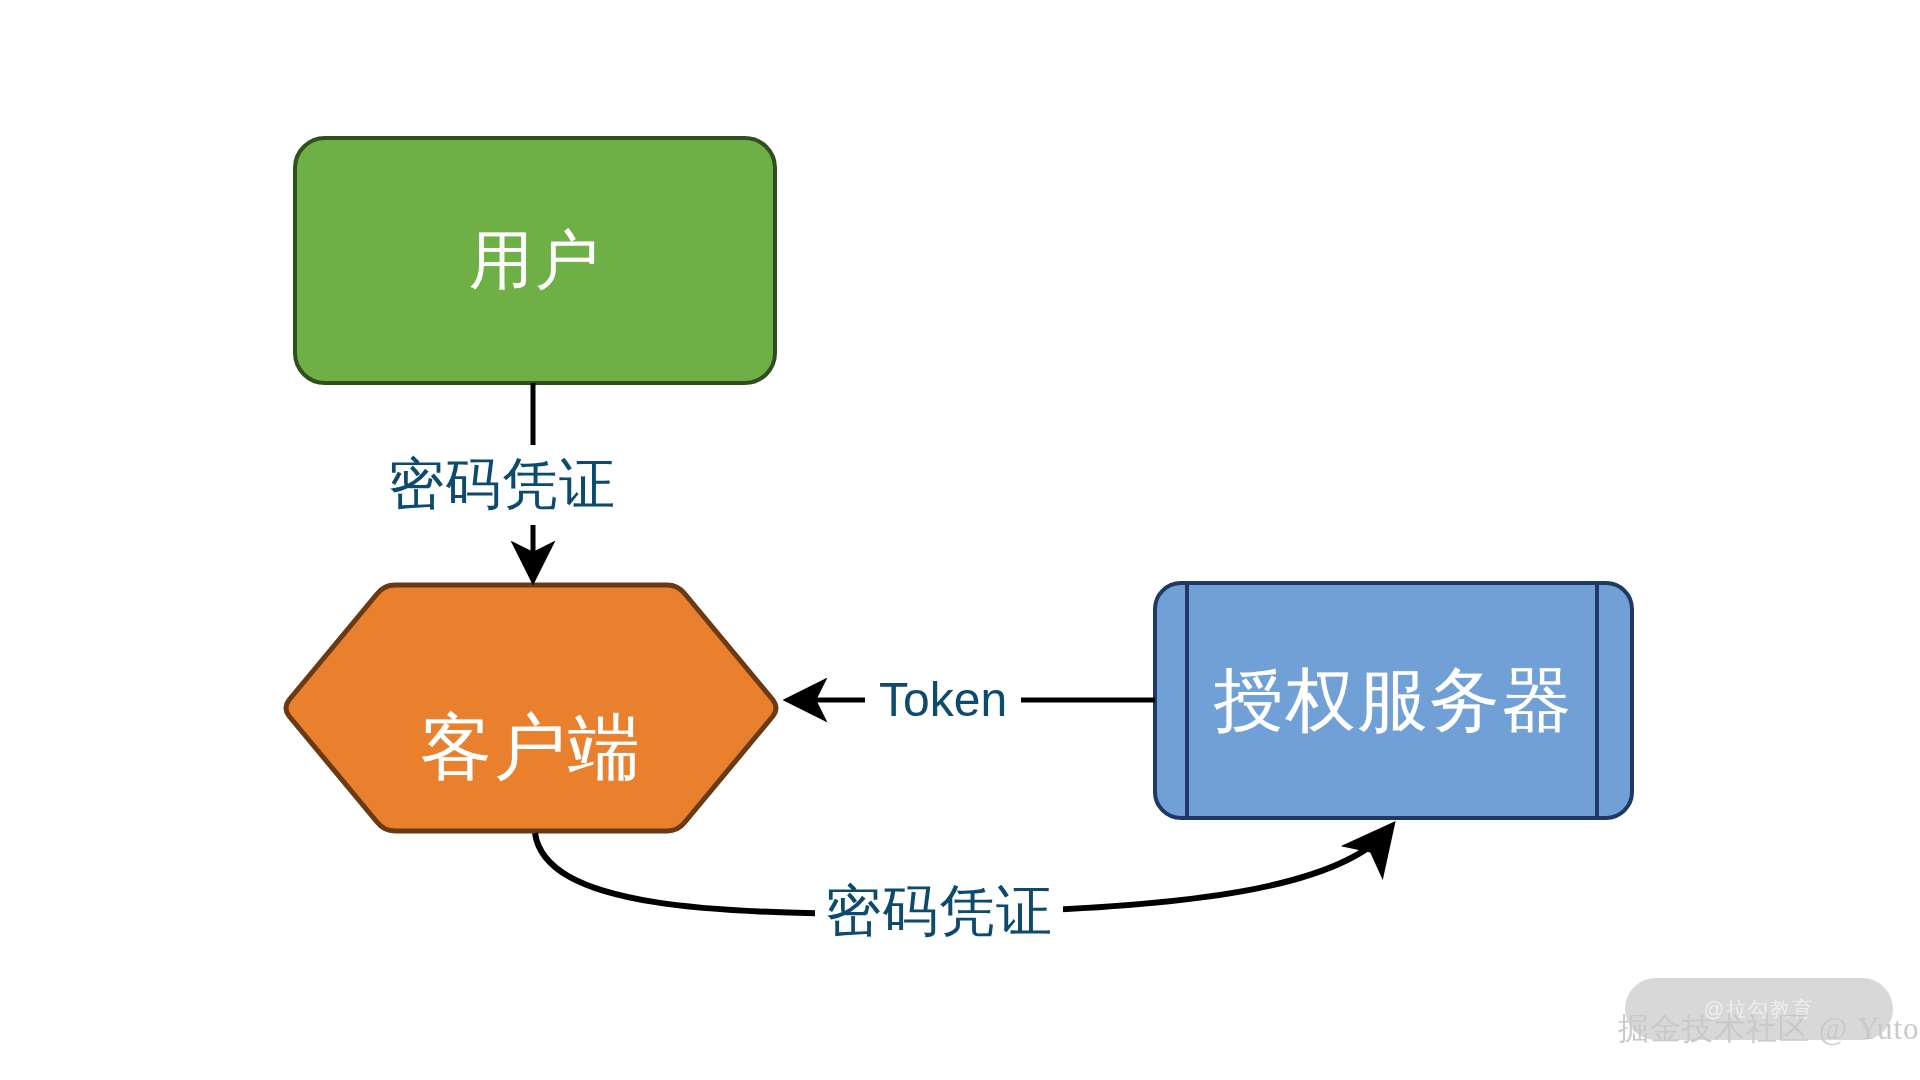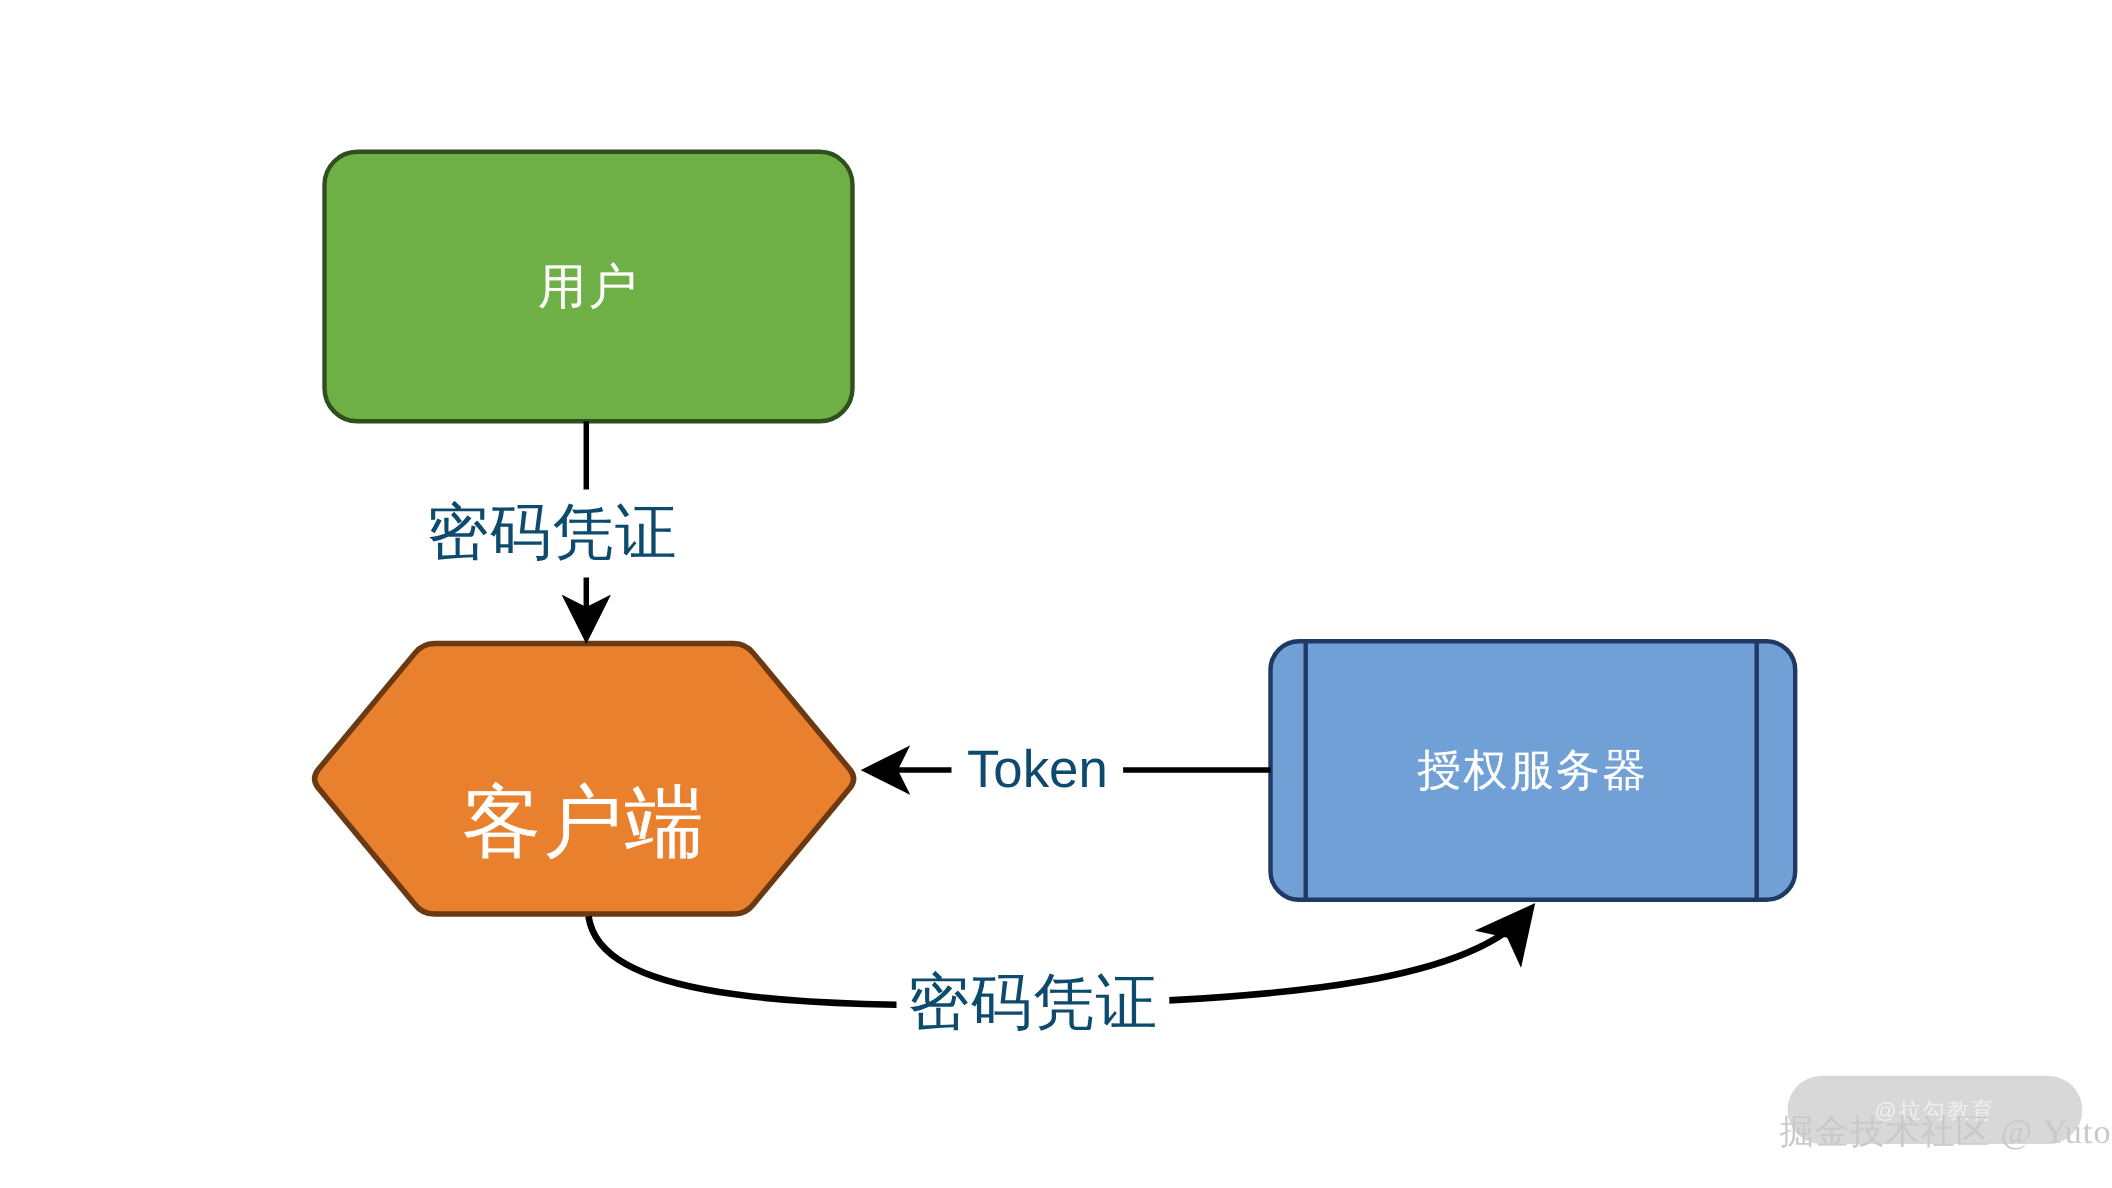--- a/index.html
+++ b/index.html
@@ -37,21 +37,21 @@
     text-shadow: 0 0 1px rgba(255,255,255,0.45);
   }
   #label-user {
     left: 295px;
     top: 138px;
     width: 480px;
     height: 245px;
     display: flex;
     align-items: center;
     justify-content: center;
-    font-size: 44px;
+    font-size: 64px;
     text-align: center;
   }
   #label-client {
     left: 284px;
     top: 583px;
     width: 494px;
     height: 250px;
     display: flex;
     align-items: center;
     justify-content: center;
@@ -59,21 +59,21 @@
     margin-top: 40px;
   }
   #label-auth-server {
     left: 1155px;
     top: 583px;
     width: 477px;
     height: 235px;
     display: flex;
     align-items: center;
     justify-content: center;
-    font-size: 40px;
+    font-size: 70px;
   }
   .edge-label {
     position: absolute;
     color: #0c4a6e;
     font-weight: 400;
     white-space: nowrap;
     background: #ffffff;
     pointer-events: none;
   }
   #label-credential-1 {

